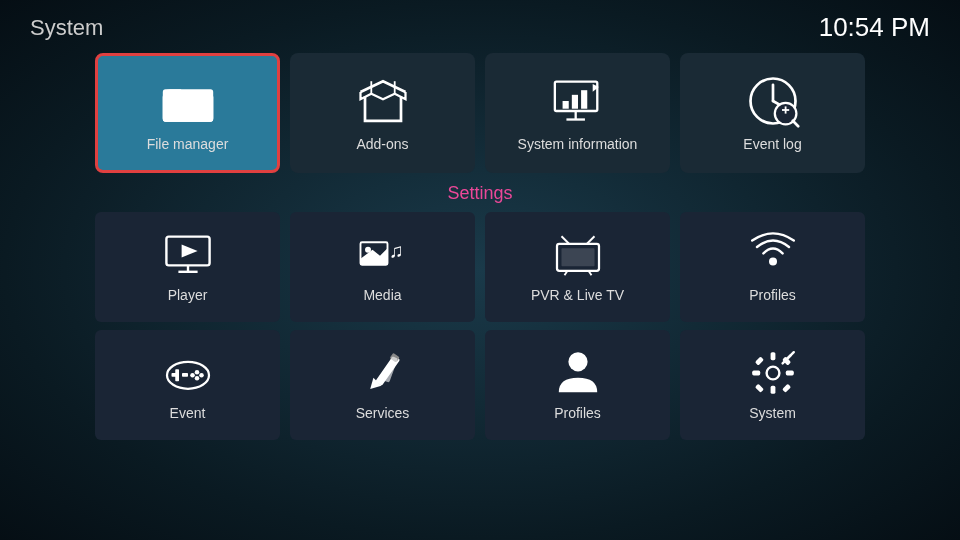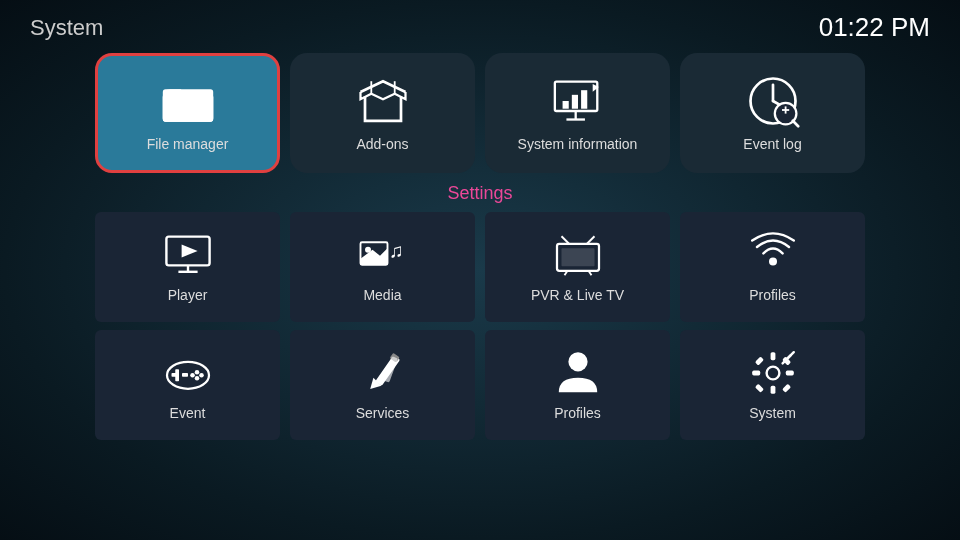--- a/index.html
+++ b/index.html
@@ -36,21 +36,21 @@
     .top-row {
       display: flex;
       justify-content: center;
       gap: 10px;
       padding: 0 30px;
       margin-top: 2px;
     }
 
     .tile {
       background: #1a2a35;
-      border-radius: 17px;
+      border-radius: 8px;
       display: flex;
       flex-direction: column;
       align-items: center;
       justify-content: center;
       cursor: pointer;
       transition: background 0.2s;
       position: relative;
     }
 
     .tile-top {
@@ -113,21 +113,21 @@
     .icon-svg-sm {
       width: 48px;
       height: 48px;
     }
   </style>
 </head>
 <body>
 
 <div class="header">
   <span class="page-title">System</span>
-  <span class="clock">01:22 PM</span>
+  <span class="clock">10:54 PM</span>
 </div>
 
 <div class="top-row">
 
   <div class="tile tile-top selected">
     <svg class="icon-svg" viewBox="0 0 60 50" fill="white">
       <rect x="2" y="12" width="56" height="36" rx="3" ry="3" fill="white"></rect>
       <rect x="2" y="18" width="56" height="30" rx="3" ry="3" fill="white"></rect>
       <path d="M2 20 Q2 12 10 12 L22 12 L27 18 L56 18 Q58 18 58 20 L58 44 Q58 48 54 48 L6 48 Q2 48 2 44 Z" fill="white"></path>
     </svg>

